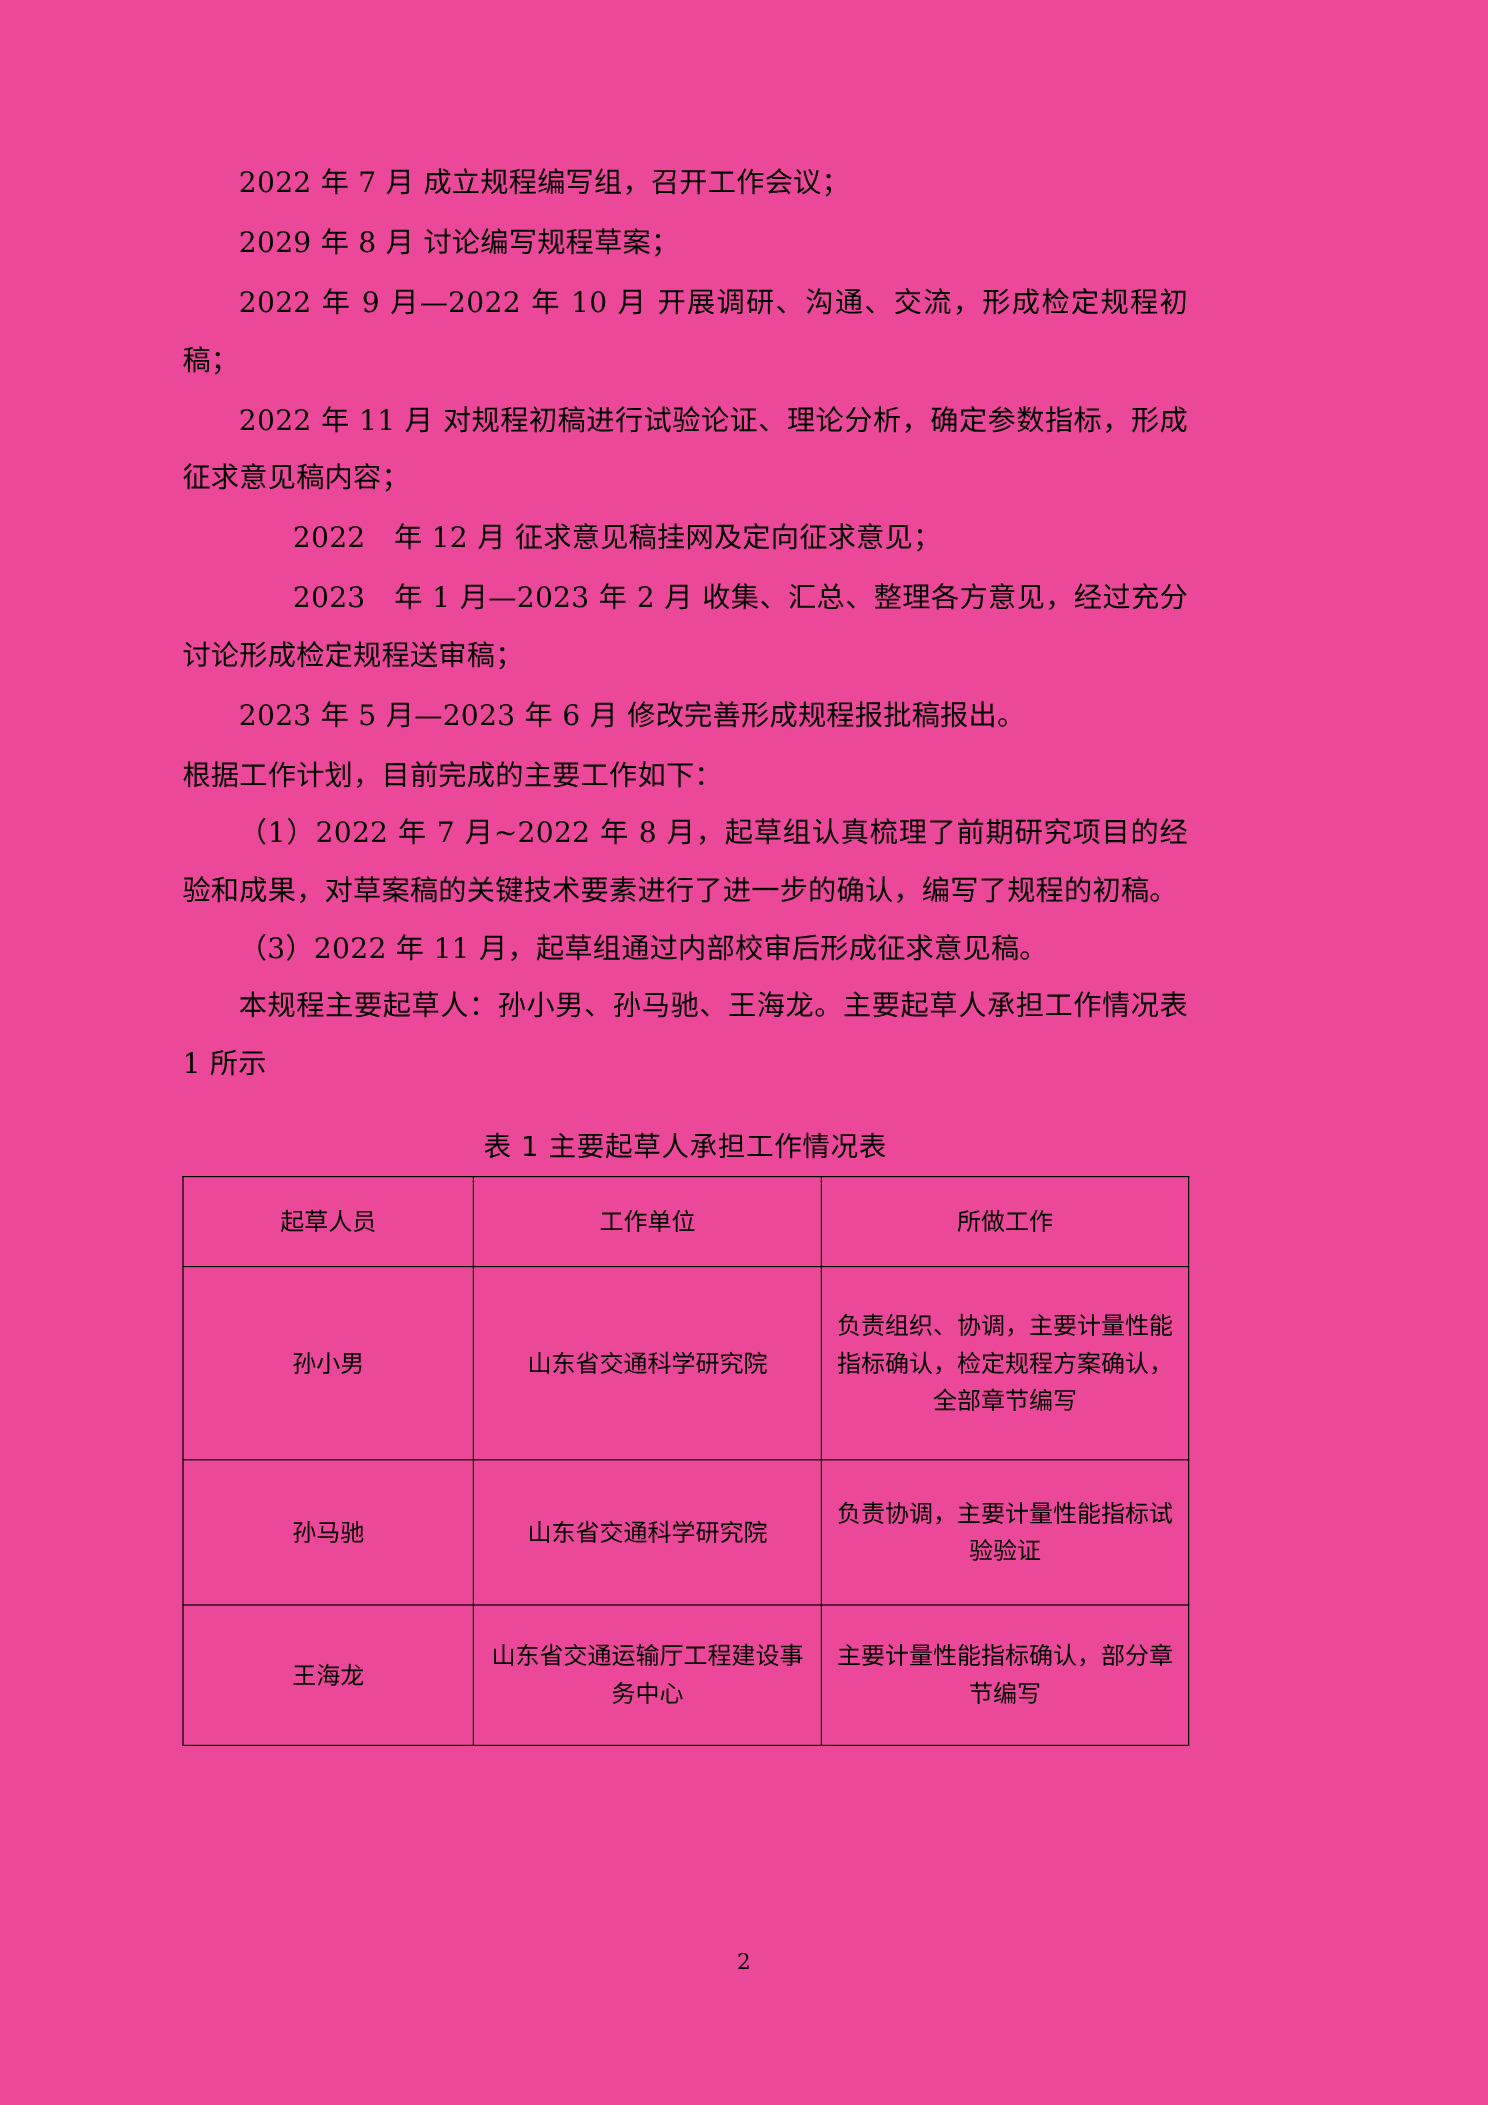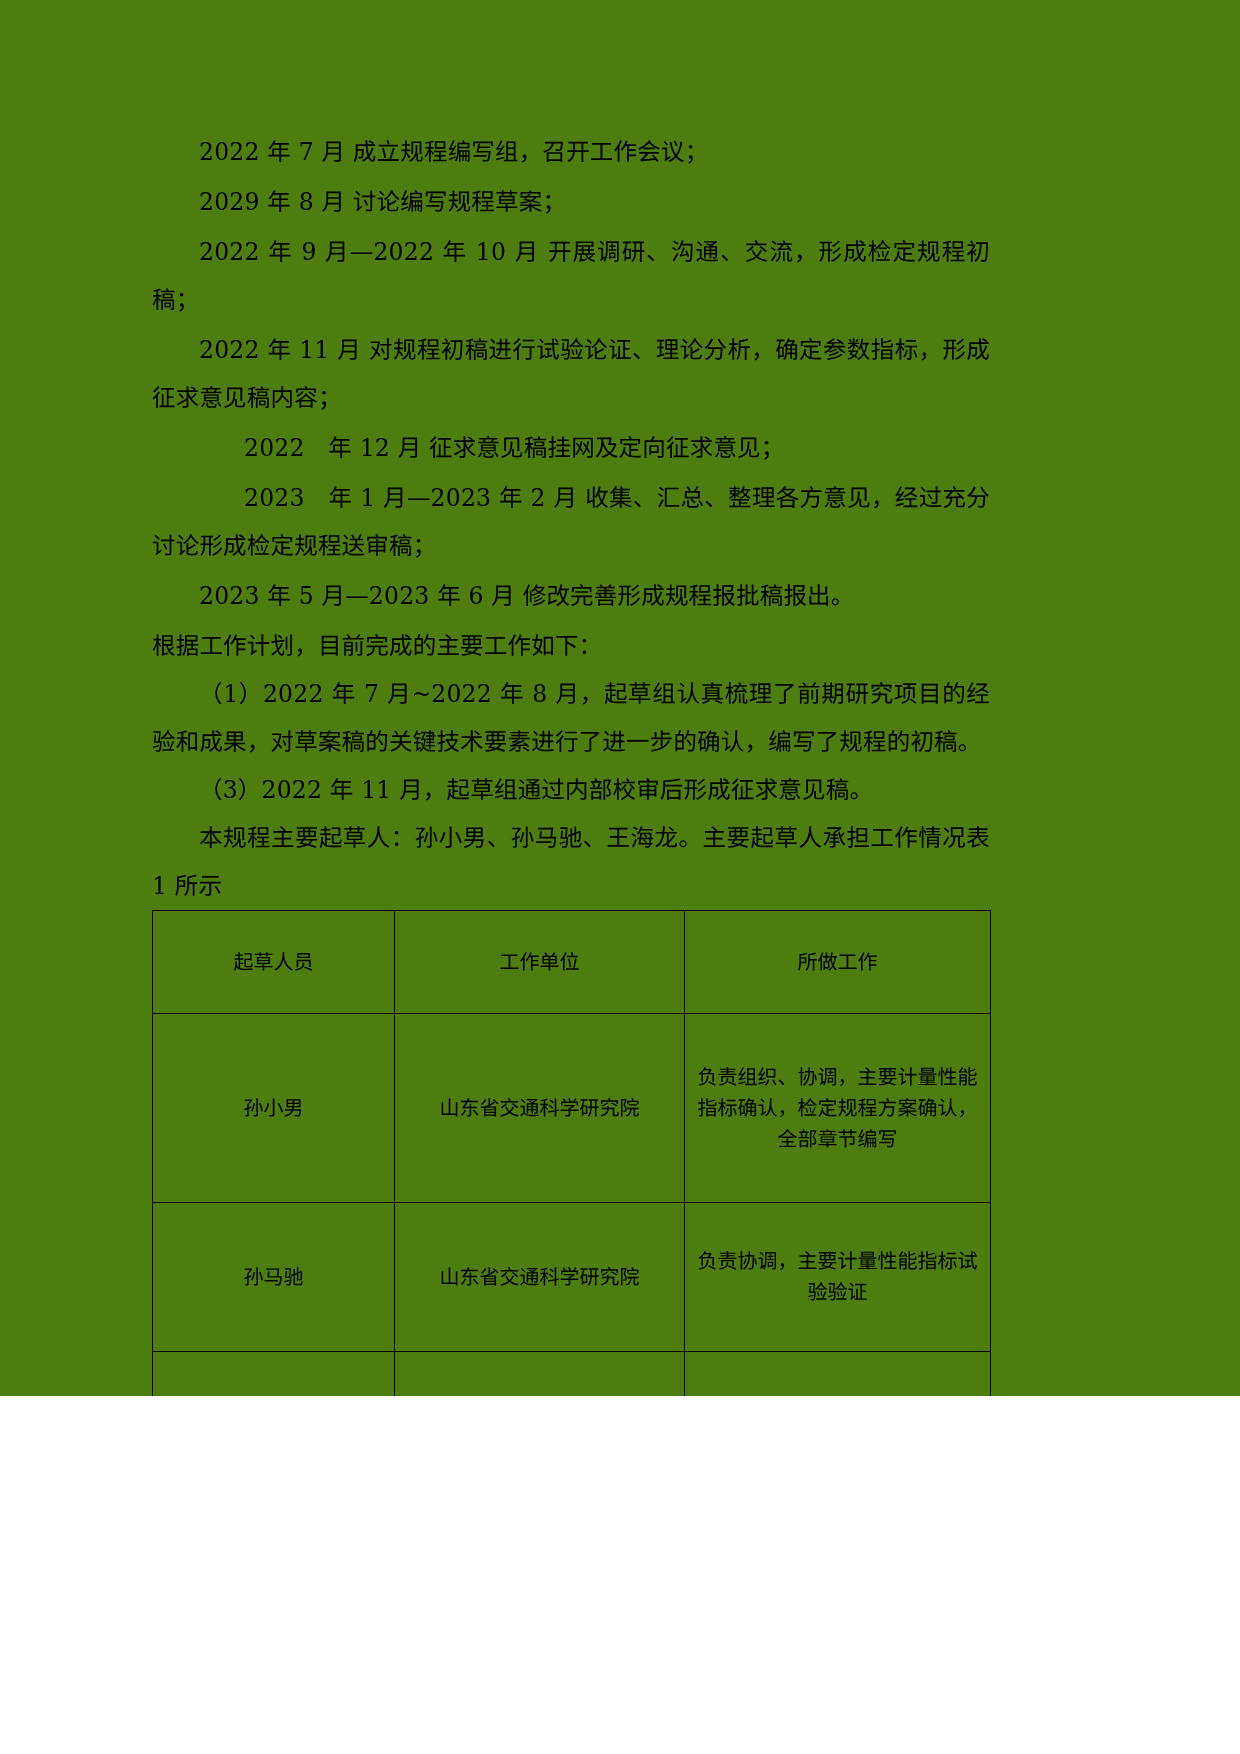--- a/index.html
+++ b/index.html
@@ -8,23 +8,23 @@
     padding: 0;
     background: #ffffff;
   }
   body {
     font-family: "DejaVu Serif", "Liberation Serif", serif;
     color: #000000;
   }
   .page {
     position: relative;
     width: 1240px;
-    height: 1396px;
+    height: 1754px;
     margin: 0 auto;
-    background: #4d7c0f;
+    background: #ec4899;
     overflow: hidden;
     box-sizing: border-box;
   }
   .content {
     position: absolute;
     left: 152px;
     top: 128px;
     width: 838px;
   }
   
@@ -58,21 +58,21 @@
   table.drafters {
     border-collapse: collapse;
     width: 838px;
     table-layout: fixed;
     font-size: 20px;
     line-height: 31px;
   }
   table.drafters th,
   table.drafters td {
     border: 1.4px solid #000000;
-    padding: 20px 10px;
+    padding: 6px 10px;
     vertical-align: middle;
     font-weight: 400;
   }
   table.drafters thead th {
     text-align: center;
     height: 62px;
   }
   .col-name  { width: 242px; }
   .col-org   { width: 290px; }
   .col-work  { width: 306px; }
@@ -114,20 +114,21 @@
 
     <p class="p noindent">根据工作计划，目前完成的主要工作如下：</p>
 
     <div>
       <p class="p indent">（1）2022 年 7 月~2022 年 8 月，起草组认真梳理了前期研究项目的经验和成果，对草案稿的关键技术要素进行了进一步的确认，编写了规程的初稿。</p>
       <p class="p indent">（3）2022 年 11 月，起草组通过内部校审后形成征求意见稿。</p>
     </div>
 
     <p class="p indent">本规程主要起草人：孙小男、孙马驰、王海龙。主要起草人承担工作情况表 1 所示</p>
 
+    <div class="table-caption">表 1 主要起草人承担工作情况表</div>
 
     <table class="drafters">
       <colgroup>
         <col class="col-name">
         <col class="col-org">
         <col class="col-work">
       </colgroup>
       <thead>
         <tr>
           <th>起草人员</th>

